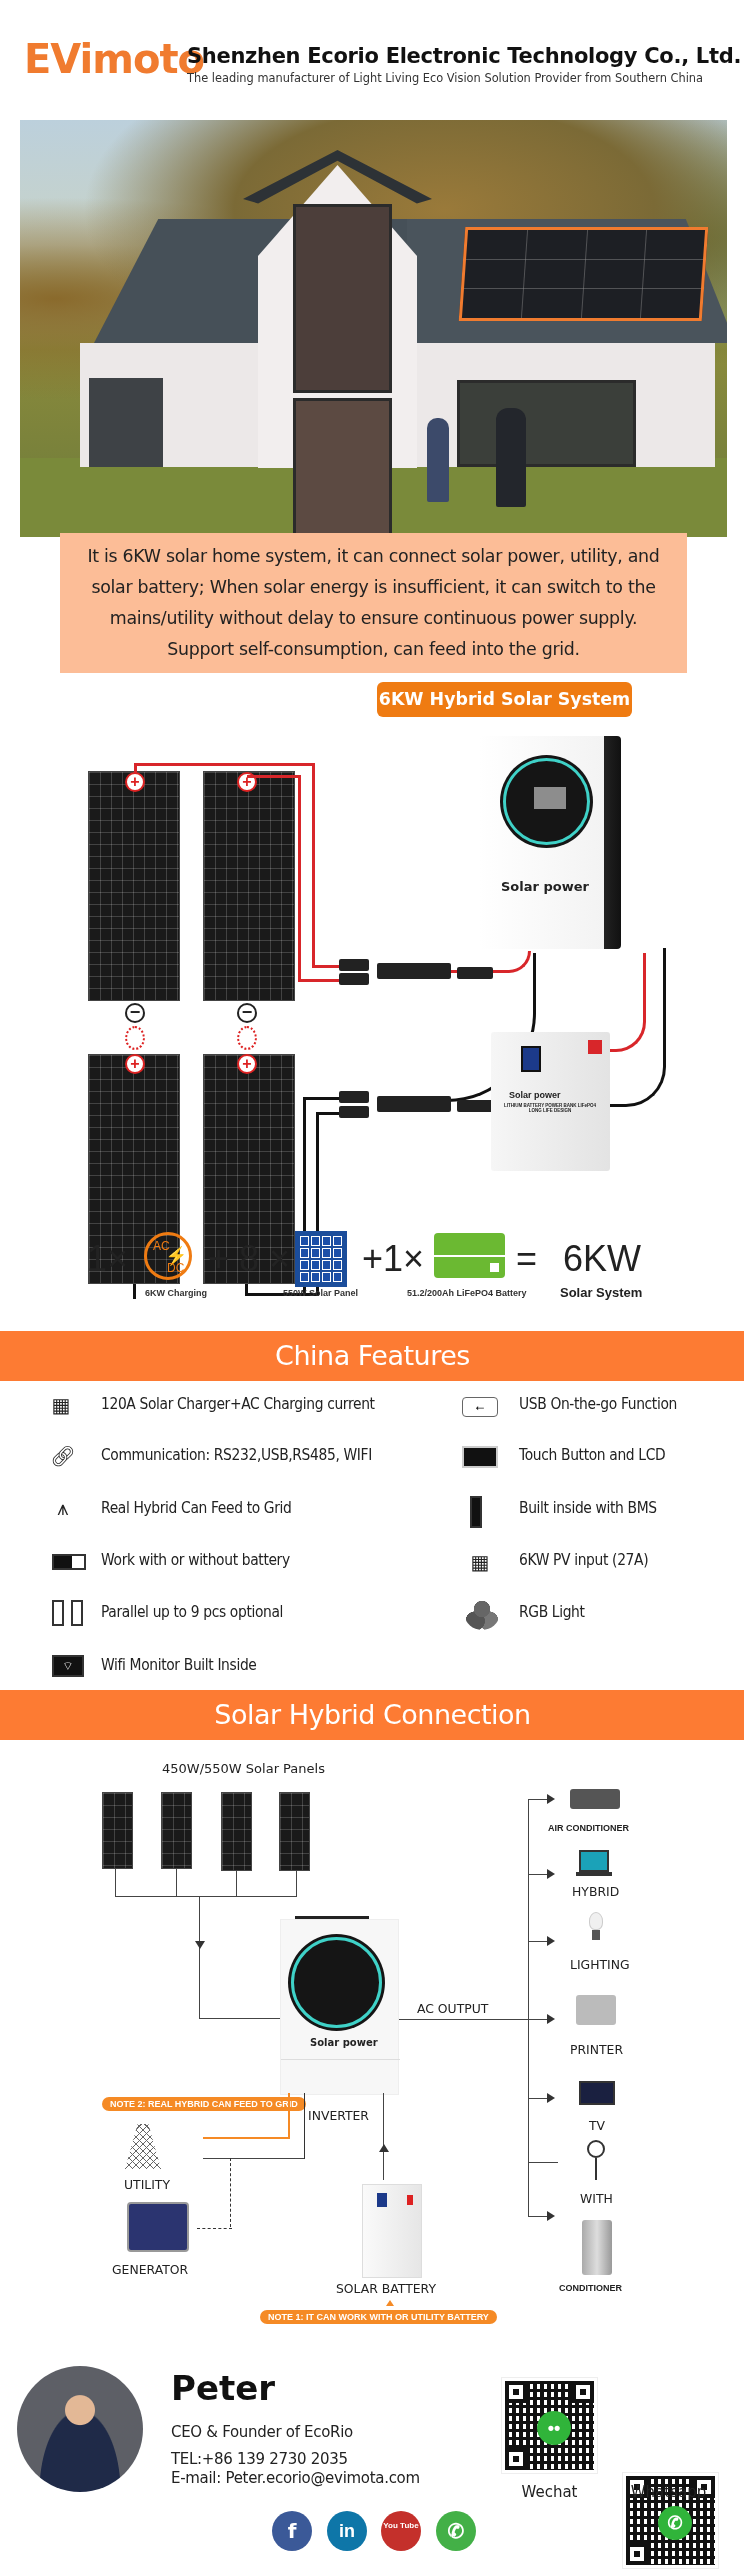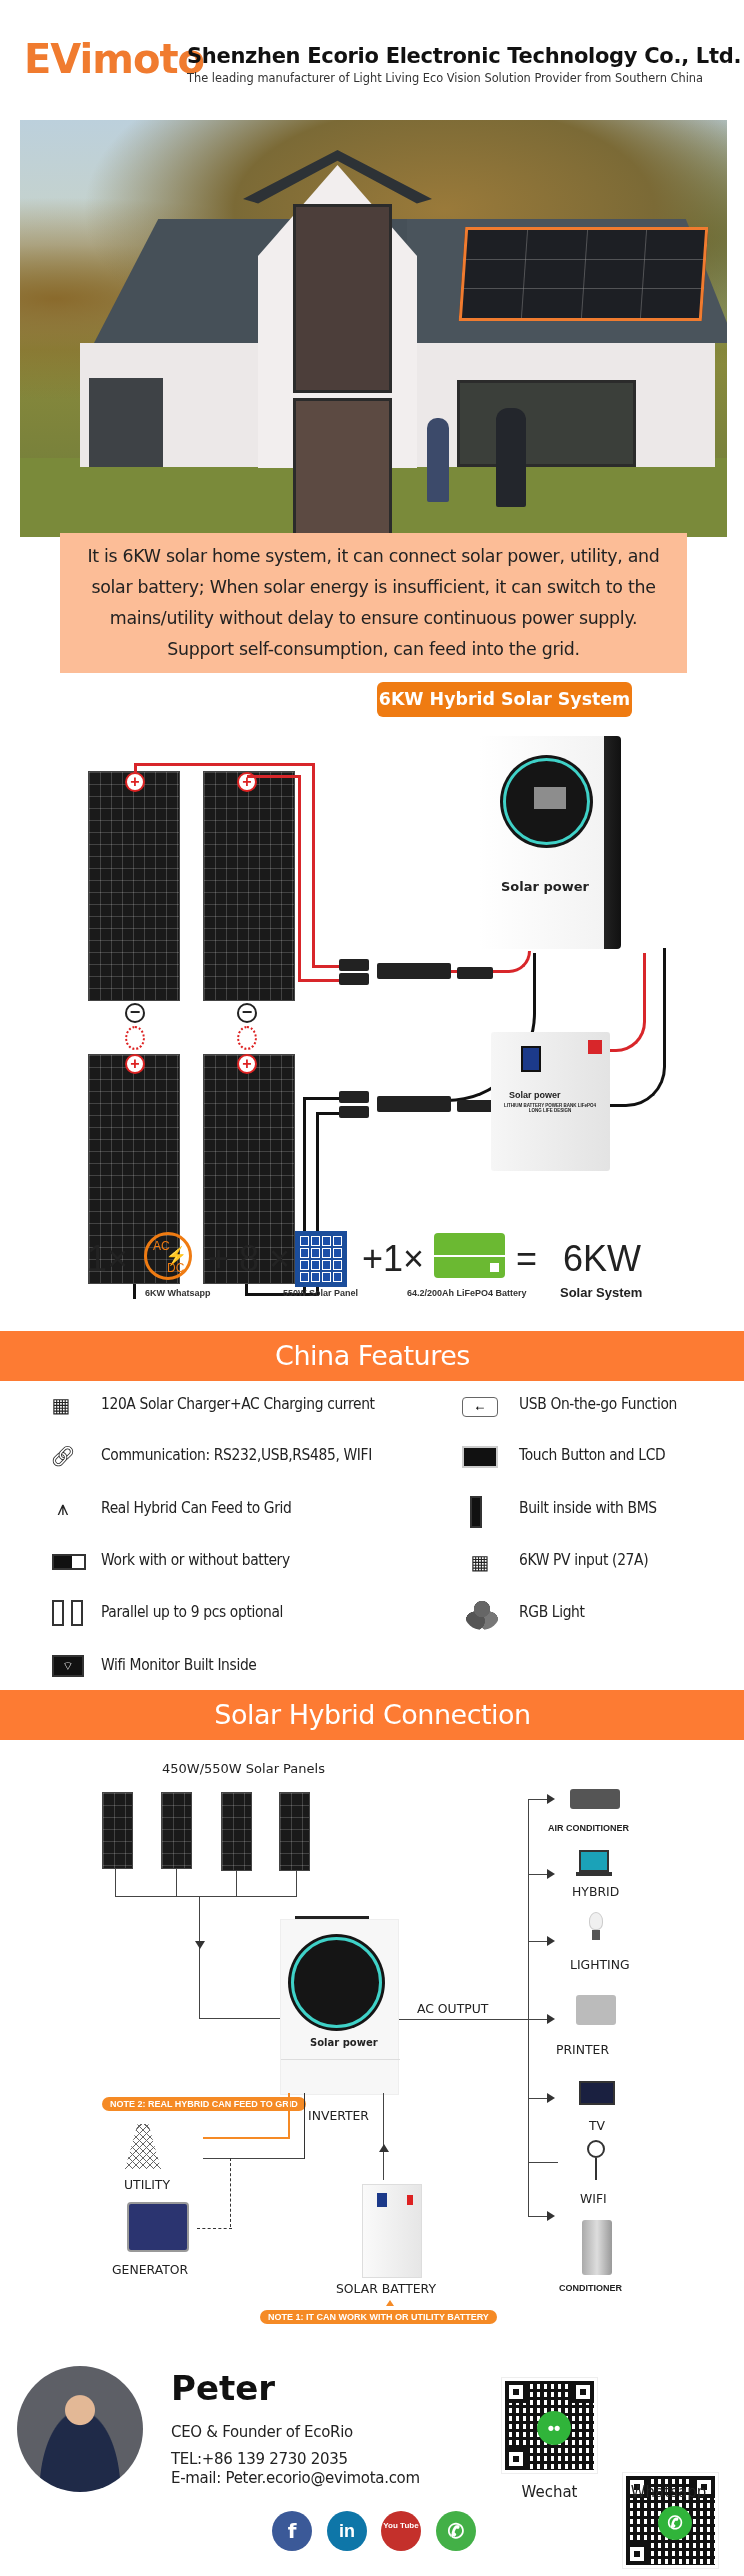--- a/index.html
+++ b/index.html
@@ -160,21 +160,21 @@
   </div>
 </div>
 
 <div>
   <div class="abs eq" style="left:87px;top:1238px">1×</div>
   <div class="abs ac-icon" style="left:144px;top:1232px">
     <span class="abs" style="left:6px;top:4px">AC</span>
     <span class="abs" style="left:18px;top:10px;font-size:18px">⚡</span>
     <span class="abs" style="left:20px;top:26px">DC</span>
   </div>
-  <div class="abs eq-sub" style="left:145px;top:1288px">6KW Whatsapp</div>
+  <div class="abs eq-sub" style="left:145px;top:1288px">6KW Charging</div>
   <div class="abs eq" style="left:208px;top:1238px">+ 8 ×</div>
   <div class="abs pv-icon" style="left:295px;top:1231px">
     <span></span>
       <span></span>
       <span></span>
       <span></span>
       <span></span>
       <span></span>
       <span></span>
       <span></span>
@@ -186,21 +186,21 @@
       <span></span>
       <span></span>
       <span></span>
   </div>
   <div class="abs eq-sub" style="left:283px;top:1288px">550W Solar Panel</div>
   <div class="abs eq" style="left:362px;top:1238px">+1×</div>
   <div class="abs bat-icon" style="left:434px;top:1233px">
     <div class="abs" style="left:0;top:22px;width:71px;height:2px;background:#fff"></div>
     <div class="abs" style="left:56px;top:30px;width:9px;height:9px;background:#fff"></div>
   </div>
-  <div class="abs eq-sub" style="left:407px;top:1288px">64.2/200Ah LiFePO4 Battery</div>
+  <div class="abs eq-sub" style="left:407px;top:1288px">51.2/200Ah LiFePO4 Battery</div>
   <div class="abs eq" style="left:516px;top:1238px">=</div>
   <div class="abs eq" style="left:563px;top:1238px">6KW</div>
   <div class="abs" style="left:560px;top:1285px;font-size:13px;font-weight:bold">Solar System</div>
 </div>
 
 <div class="abs sec" style="top:1331px">China Features</div>
 
 <div>
   <div class="abs ficon" style="left:44px;top:1390px">▦</div>
   <div class="abs feat" style="left:101px;top:1395px">120A Solar Charger+AC Charging current</div>
@@ -275,26 +275,26 @@
 
   <div class="abs dev" style="left:570px;top:1789px;width:50px;height:20px;background:#555"></div>
   <div class="abs lbl-s" style="left:548px;top:1823px;font-size:9px">AIR CONDITIONER</div>
   <div class="abs" style="left:579px;top:1850px;width:30px;height:22px;background:#1ba2b8;border:2px solid #333"></div>
   <div class="abs" style="left:576px;top:1872px;width:36px;height:4px;background:#333"></div>
   <div class="abs lbl" style="left:572px;top:1884px">HYBRID</div>
   <div class="abs" style="left:589px;top:1912px;width:14px;height:18px;background:#f0f0f0;border-radius:50% 50% 40% 40%;border:1px solid #ccc"></div>
   <div class="abs" style="left:592px;top:1930px;width:8px;height:10px;background:#555"></div>
   <div class="abs lbl" style="left:570px;top:1957px">LIGHTING</div>
   <div class="abs dev" style="left:576px;top:1995px;width:40px;height:30px;background:#bbb"></div>
-  <div class="abs lbl" style="left:556px;top:2042px">PRINTER</div>
+  <div class="abs lbl" style="left:570px;top:2042px">PRINTER</div>
   <div class="abs" style="left:579px;top:2081px;width:36px;height:24px;background:#1a2040;border:2px solid #333"></div>
   <div class="abs lbl" style="left:589px;top:2118px">TV</div>
   <div class="abs" style="left:587px;top:2140px;width:18px;height:18px;border-radius:50%;border:2px solid #333"></div>
   <div class="abs" style="left:595px;top:2158px;width:2px;height:22px;background:#333"></div>
-  <div class="abs lbl" style="left:580px;top:2191px">WIFI</div>
+  <div class="abs lbl" style="left:580px;top:2191px">WITH</div>
   <div class="abs dev" style="left:582px;top:2220px;width:30px;height:55px;background:linear-gradient(90deg,#aaa,#ddd,#999)"></div>
   <div class="abs lbl-s" style="left:559px;top:2283px;font-size:9px">CONDITIONER</div>
 
   <div class="abs note" style="left:102px;top:2097px">NOTE 2: REAL HYBRID CAN FEED TO GRID</div>
   <div class="abs lbl" style="left:308px;top:2108px">INVERTER</div>
   <div class="abs" style="left:288px;top:2093px;width:0;height:46px;border-left:2px solid #f58a25"></div>
   <div class="abs" style="left:203px;top:2137px;width:86px;height:0;border-top:2px solid #f58a25"></div>
   <div class="abs" style="left:304px;top:2093px;width:1px;height:66px;background:#333"></div>
   <div class="abs line" style="left:203px;top:2158px;width:101px;height:1px"></div>
   <div class="abs" style="left:230px;top:2158px;width:0;height:69px;border-left:1px dashed #333"></div>

